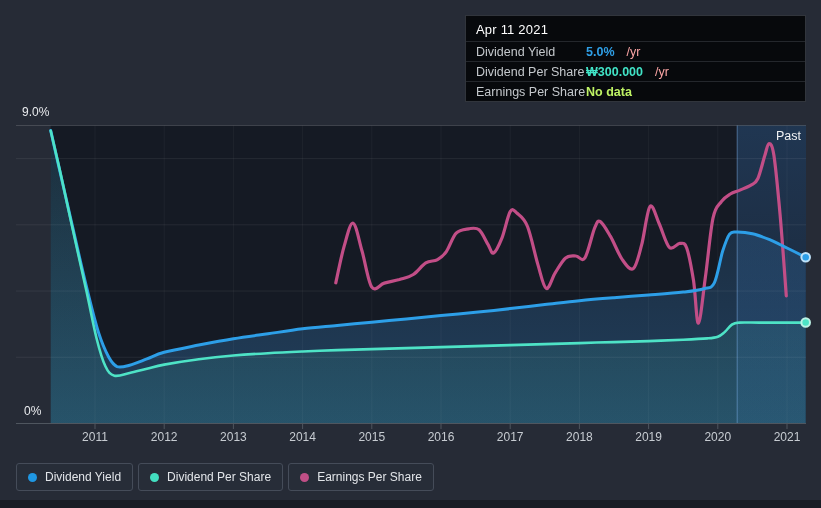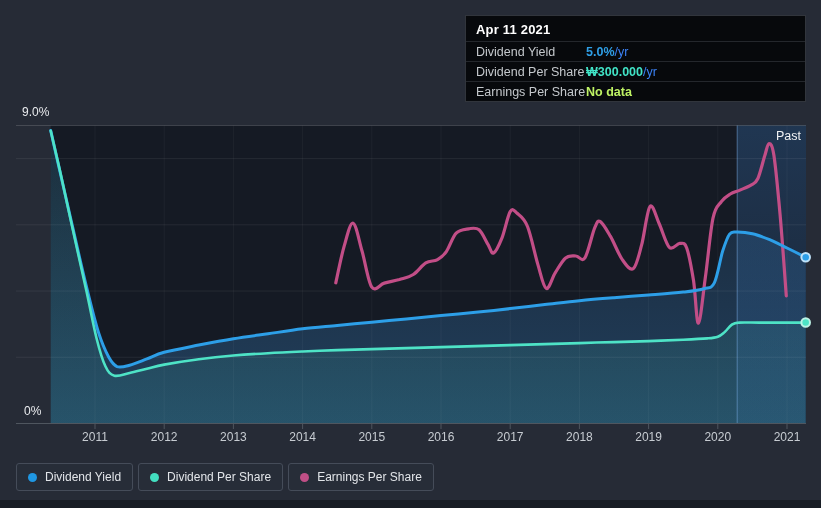--- a/index.html
+++ b/index.html
@@ -3,25 +3,25 @@
 <meta charset="utf-8">
 <style>
   html,body{margin:0;padding:0;background:#262b36;}
   .page{position:relative;width:821px;height:508px;background:#262b36;overflow:hidden;
         font-family:"Liberation Sans",sans-serif;}
   #chart-svg{position:absolute;left:0;top:0;}
   #chart-svg text{font-family:"Liberation Sans",sans-serif;}
 
   .tooltip{position:absolute;left:465px;top:15px;width:341px;box-sizing:border-box;
            background:#07090c;border:1px solid #31353c;z-index:5;}
-  .tt-title{padding:6px 10px 4px;font-size:13px;font-weight:bold;color:#ffffff;letter-spacing:.2px;}
+  .tt-title{padding:6px 10px 4px;font-size:13px;font-weight:normal;color:#ffffff;letter-spacing:.2px;}
   .tt-row{display:flex;align-items:center;border-top:1px solid #24272c;height:19px;font-size:12.5px;}
   .tt-label{width:110px;padding-left:10px;color:#c4c8cc;white-space:nowrap;}
   .tt-value{white-space:nowrap;font-weight:bold;}
-  .tt-suffix{color:#3b82f6;margin-left:0;}
+  .tt-suffix{color:#fca5a5;margin-left:12px;}
 
   .legend{position:absolute;left:16px;top:463px;display:flex;gap:5px;z-index:4;}
   .legend-item{height:28px;box-sizing:border-box;display:flex;align-items:center;gap:8px;
                padding:0 11px;border:1px solid #454c59;border-radius:3px;background:#272d38;
                color:#e2e5e9;font-size:12px;cursor:pointer;white-space:nowrap;}
   .legend-dot{width:9px;height:9px;border-radius:50%;flex:0 0 auto;}
 
   .footer-strip{position:absolute;left:0;bottom:0;width:821px;height:8px;background:#191e26;}
 </style>
 </head>

